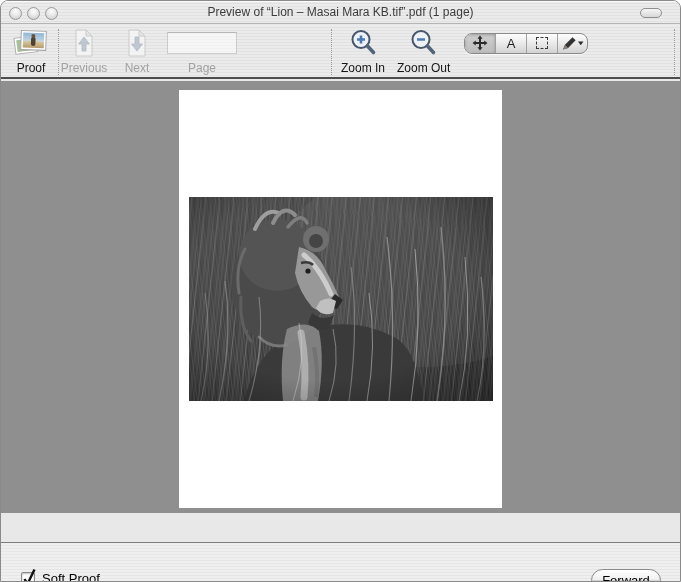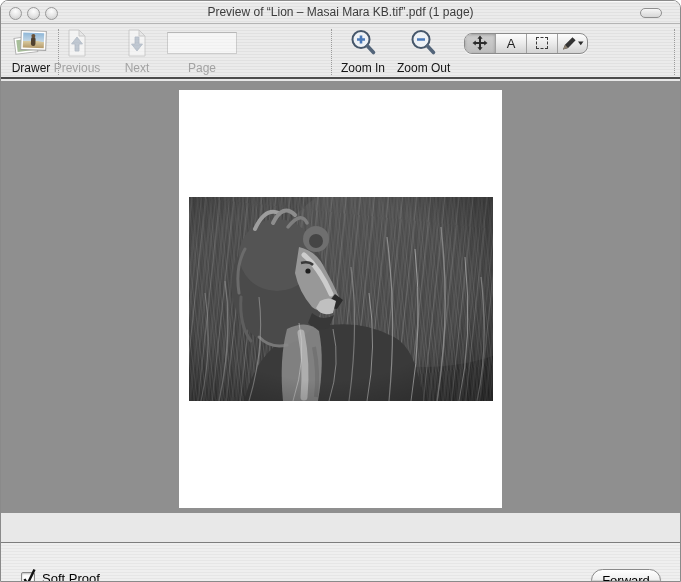--- a/index.html
+++ b/index.html
@@ -115,26 +115,26 @@
             <rect x="5" y="11" width="18" height="12" fill="#a8bf9a"></rect>
           </g>
           <g transform="rotate(2 23 13)">
             <rect x="9" y="3" width="25" height="19" fill="#ffffff" stroke="#a5a5a5"></rect>
             <rect x="11" y="5" width="21" height="15" fill="url(#beach)"></rect>
             <rect x="19" y="9" width="4.5" height="9" rx="2" fill="#50402f"></rect>
             <circle cx="21.2" cy="8" r="2" fill="#6a5137"></circle>
           </g>
         </svg>
       </div>
-      <div class="tlabel">Drawer</div>
+      <div class="tlabel">Proof</div>
     </div>
 
     <div class="tsep" style="left:57px;"></div>
 
-    <div class="titem disabled" style="left:52px; width:48px;">
+    <div class="titem disabled" style="left:59px; width:48px;">
       <div class="ticon">
         <svg width="22" height="28" viewBox="0 0 22 28">
           <path d="M3 1 h10 l6 6 v20 h-16 z" fill="#fdfdfd" stroke="#b2b2b2"></path>
           <path d="M13 1 l6 6 h-6 z" fill="#e6e6e6" stroke="#b2b2b2"></path>
           <polygon points="11,8 16.5,15 13,15 13,22 9,22 9,15 5.5,15" fill="#97aec9" stroke="#7d96b5" stroke-width="0.8"></polygon>
         </svg>
       </div>
       <div class="tlabel">Previous</div>
     </div>
 

